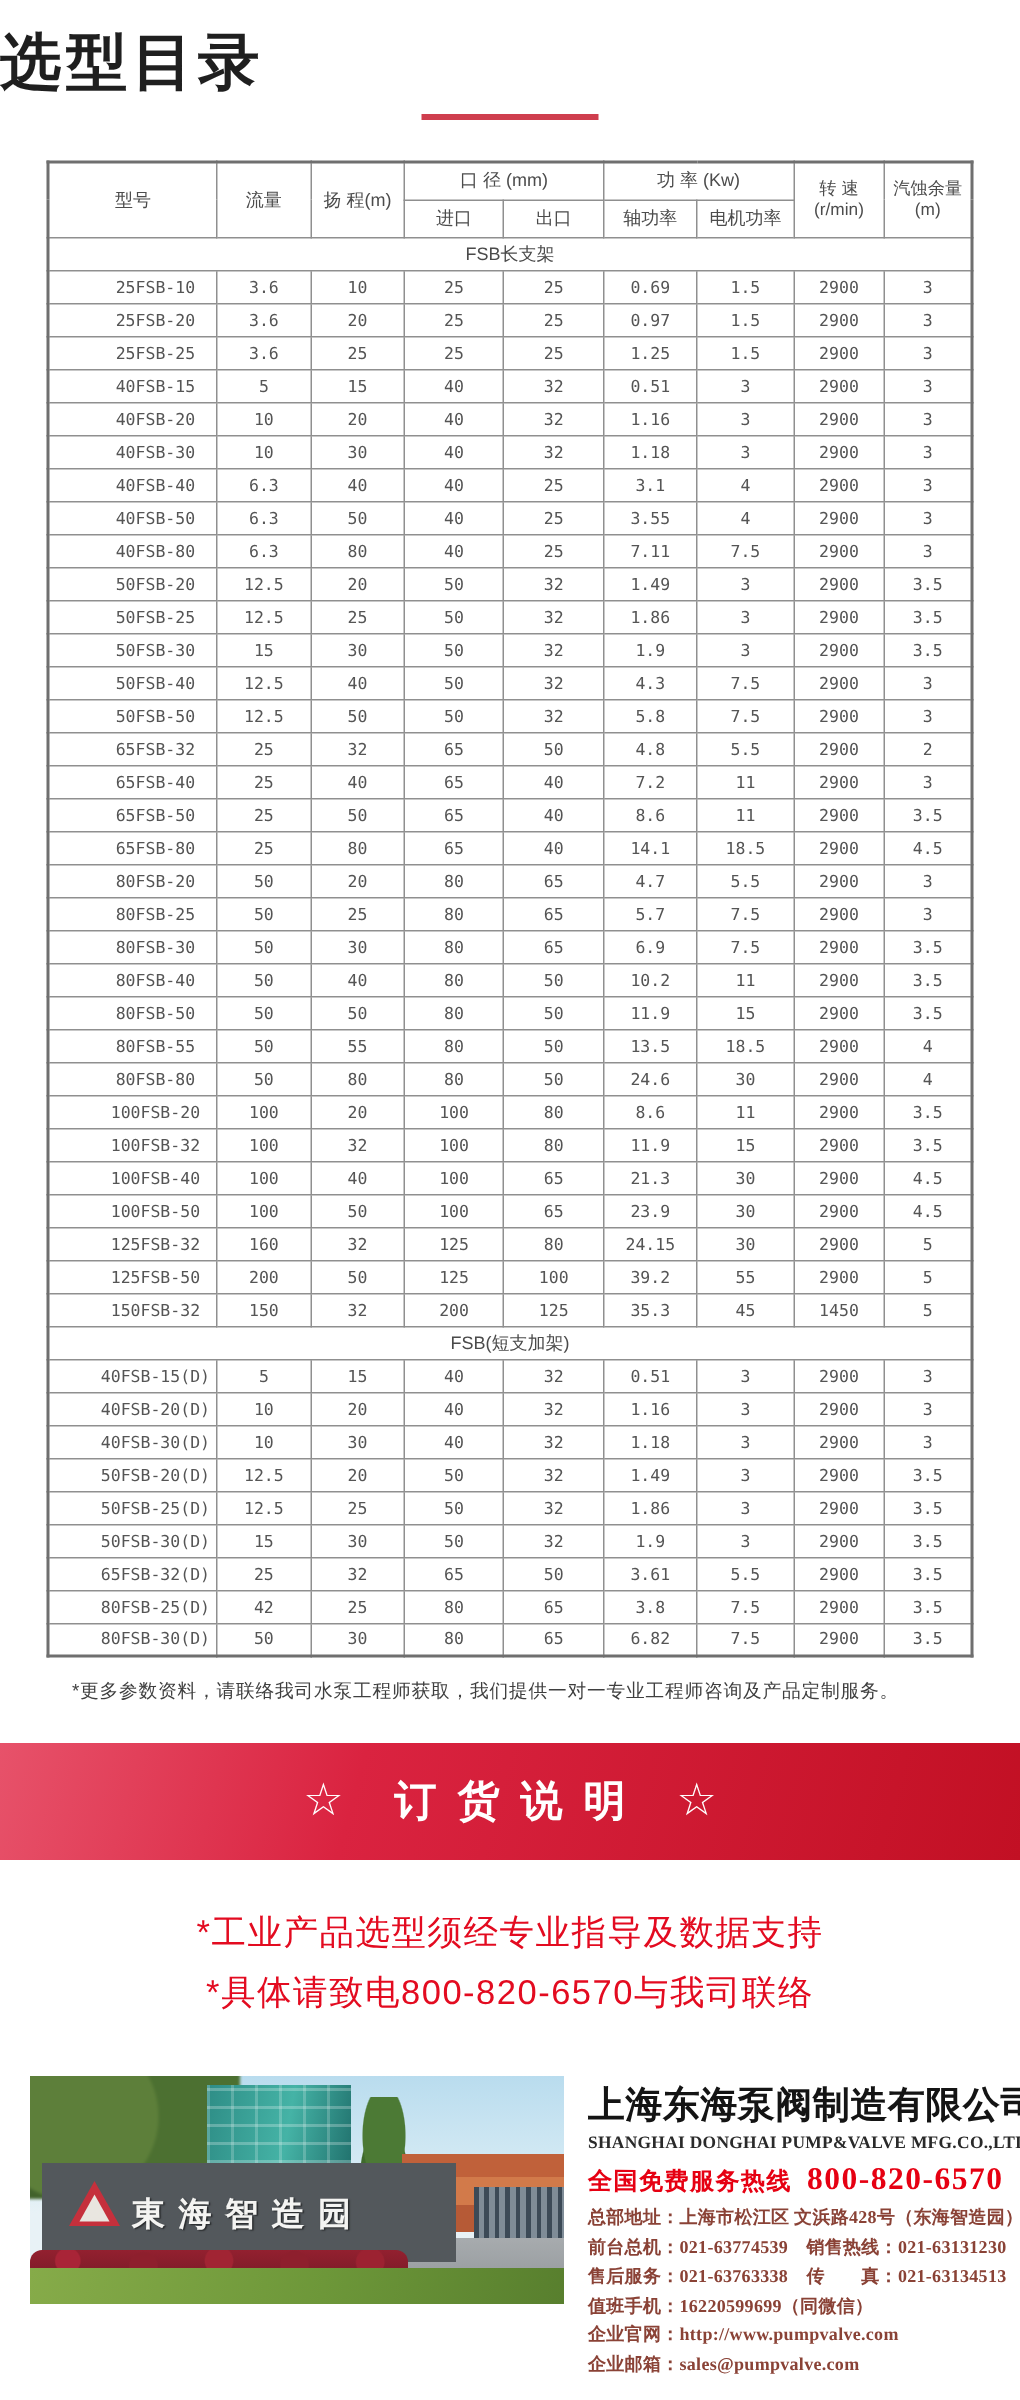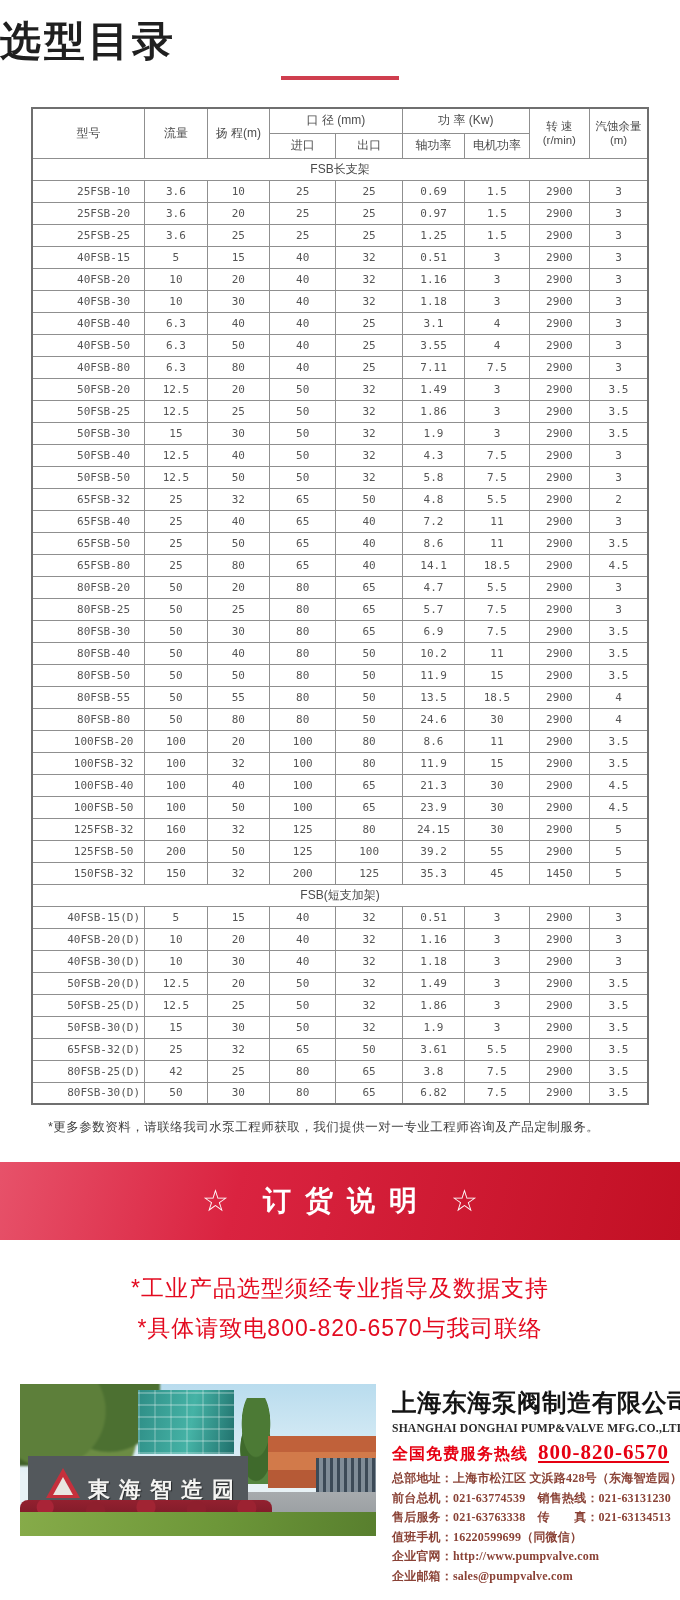--- a/index.html
+++ b/index.html
@@ -71,21 +71,21 @@
     background:radial-gradient(ellipse at 50% 30%, #4c7a35 0 38%, transparent 40%),
                radial-gradient(ellipse at 50% 60%, #3f6a2c 0 42%, transparent 44%),
                radial-gradient(ellipse at 50% 85%, #558540 0 40%, transparent 42%);
     filter:blur(.5px); }
   .far-building { position:absolute; left:248px; top:52px; width:108px; height:52px;
     background:linear-gradient(#c0613a 0 30%, #d27a4a 30% 65%, #b65a36 65% 100%); }
   .gate { position:absolute; left:296px; top:74px; width:60px; height:44px;
     background:repeating-linear-gradient(90deg,#3c4a57 0 3px,#7f8c97 3px 7px); }
   .road { position:absolute; left:226px; top:108px; width:130px; height:44px;
     background:linear-gradient(#a7abae,#8f9497); }
-  .wall { position:absolute; left:8px; top:72px; width:220px; height:66px;
+  .wall { position:absolute; left:8px; top:58px; width:276px; height:66px;
     background:
       repeating-linear-gradient(115deg, rgba(255,255,255,.20) 0 1px, transparent 1px 9px),
       repeating-linear-gradient(60deg, rgba(255,255,255,.10) 0 1px, transparent 1px 14px),
       linear-gradient(#70757a 0%, #4b5054 60%, #3e4periodic246 100%);
     background-color:#53585c; }
   .wall-sign { position:absolute; left:60px; top:19px; right:6px; color:#f4f4f2;
     font-size:22px; font-weight:bold; letter-spacing:9px; white-space:nowrap;
     text-shadow:1px 1px 1px rgba(0,0,0,.55); }
   .logo-mark { position:absolute; left:18px; top:12px; width:0; height:0;
     border-left:17px solid transparent; border-right:17px solid transparent;
@@ -102,21 +102,21 @@
                linear-gradient(#93202f,#7c1b28); border-radius:8px 8px 0 0; }
   .lawn { position:absolute; left:0; top:128px; width:356px; height:24px;
     background:linear-gradient(100deg,#86ab49 0%,#6d9739 55%,#587f2e 100%); }
 
   
   .company { flex:1; padding-top:2px; }
   .company-cn { font-size:24.5px; font-weight:bold; color:#141414; letter-spacing:0.5px; white-space:nowrap; }
   .company-en { font-family:"Liberation Serif",serif; font-weight:bold; font-size:11.6px; color:#2a2a2a; margin-top:3px; letter-spacing:0.2px; white-space:nowrap; }
   .hotline { margin-top:5px; font-family:"Liberation Serif",serif; font-weight:bold; color:#e60012; white-space:nowrap; }
   .hotline .hl-label { font-size:16px; letter-spacing:1px; }
-  .hotline .hl-number { font-size:21px; margin-left:6px; letter-spacing:1px;text-decoration:underline; }
+  .hotline .hl-number { font-size:21px; margin-left:6px; letter-spacing:1px; }
   .info-lines { margin-top:4px; }
   .info-lines p { font-family:"Liberation Serif",serif; font-weight:bold; font-size:12px;
     color:#8a4236; line-height:19.5px; white-space:nowrap; letter-spacing:0.2px; }
 </style>
 </head>
 <body>
 
 <div class="page">
 
   <div class="title-wrap">

